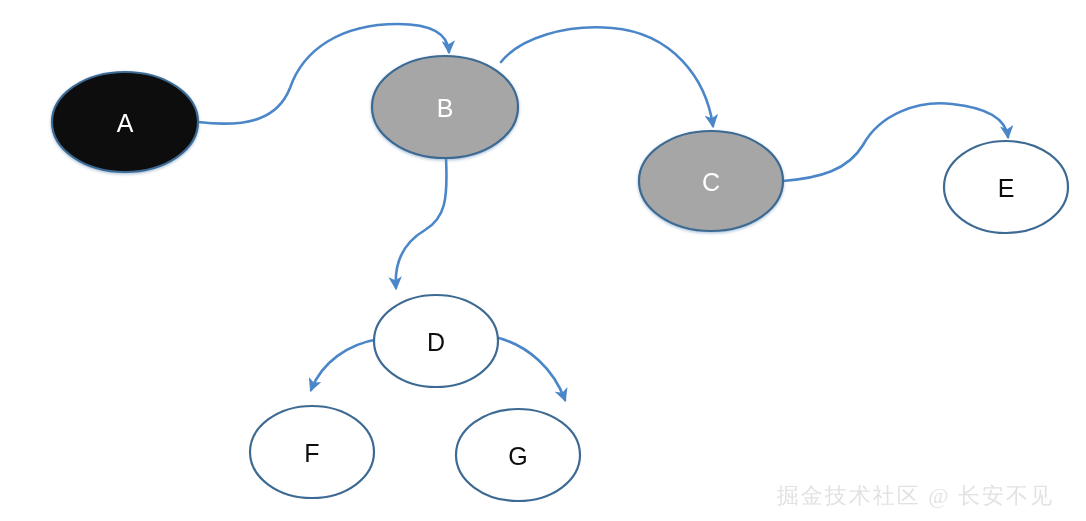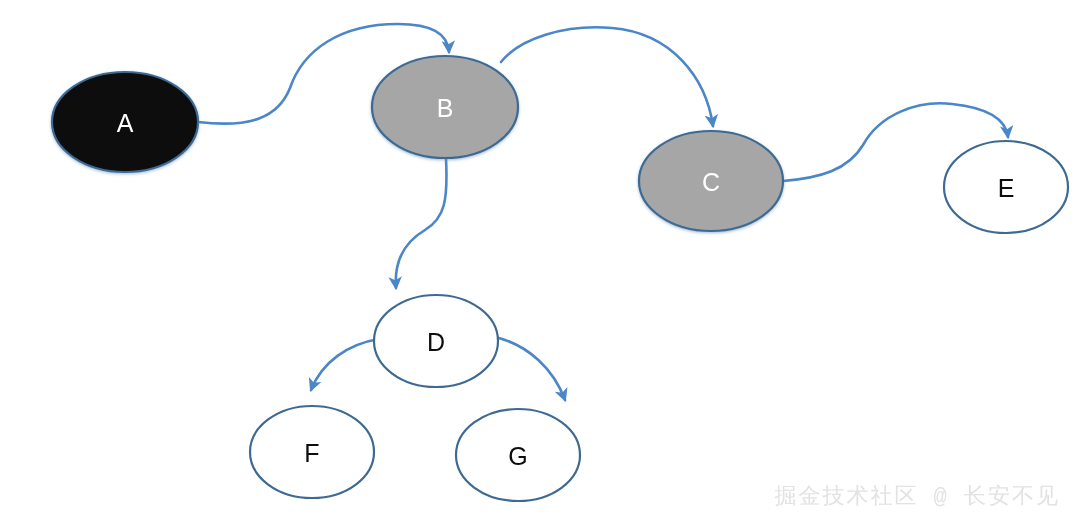--- a/index.html
+++ b/index.html
@@ -35,23 +35,23 @@
     pointer-events: none;
   }
   .edge-path {
     fill: none;
     stroke-width: 2.6;
     stroke-linecap: round;
     stroke-linejoin: round;
   }
   .watermark {
     position: absolute;
-    right: 26px;
+    right: 32px;
     bottom: 10px;
-    font-family: Liberation Mono, monospace;
+    font-family: Liberation Serif, serif;
     font-size: 22px;
     letter-spacing: 2px;
     color: #e2e2e2;
     white-space: nowrap;
     user-select: none;
   }
 </style>
 </head>
 <body>
 

